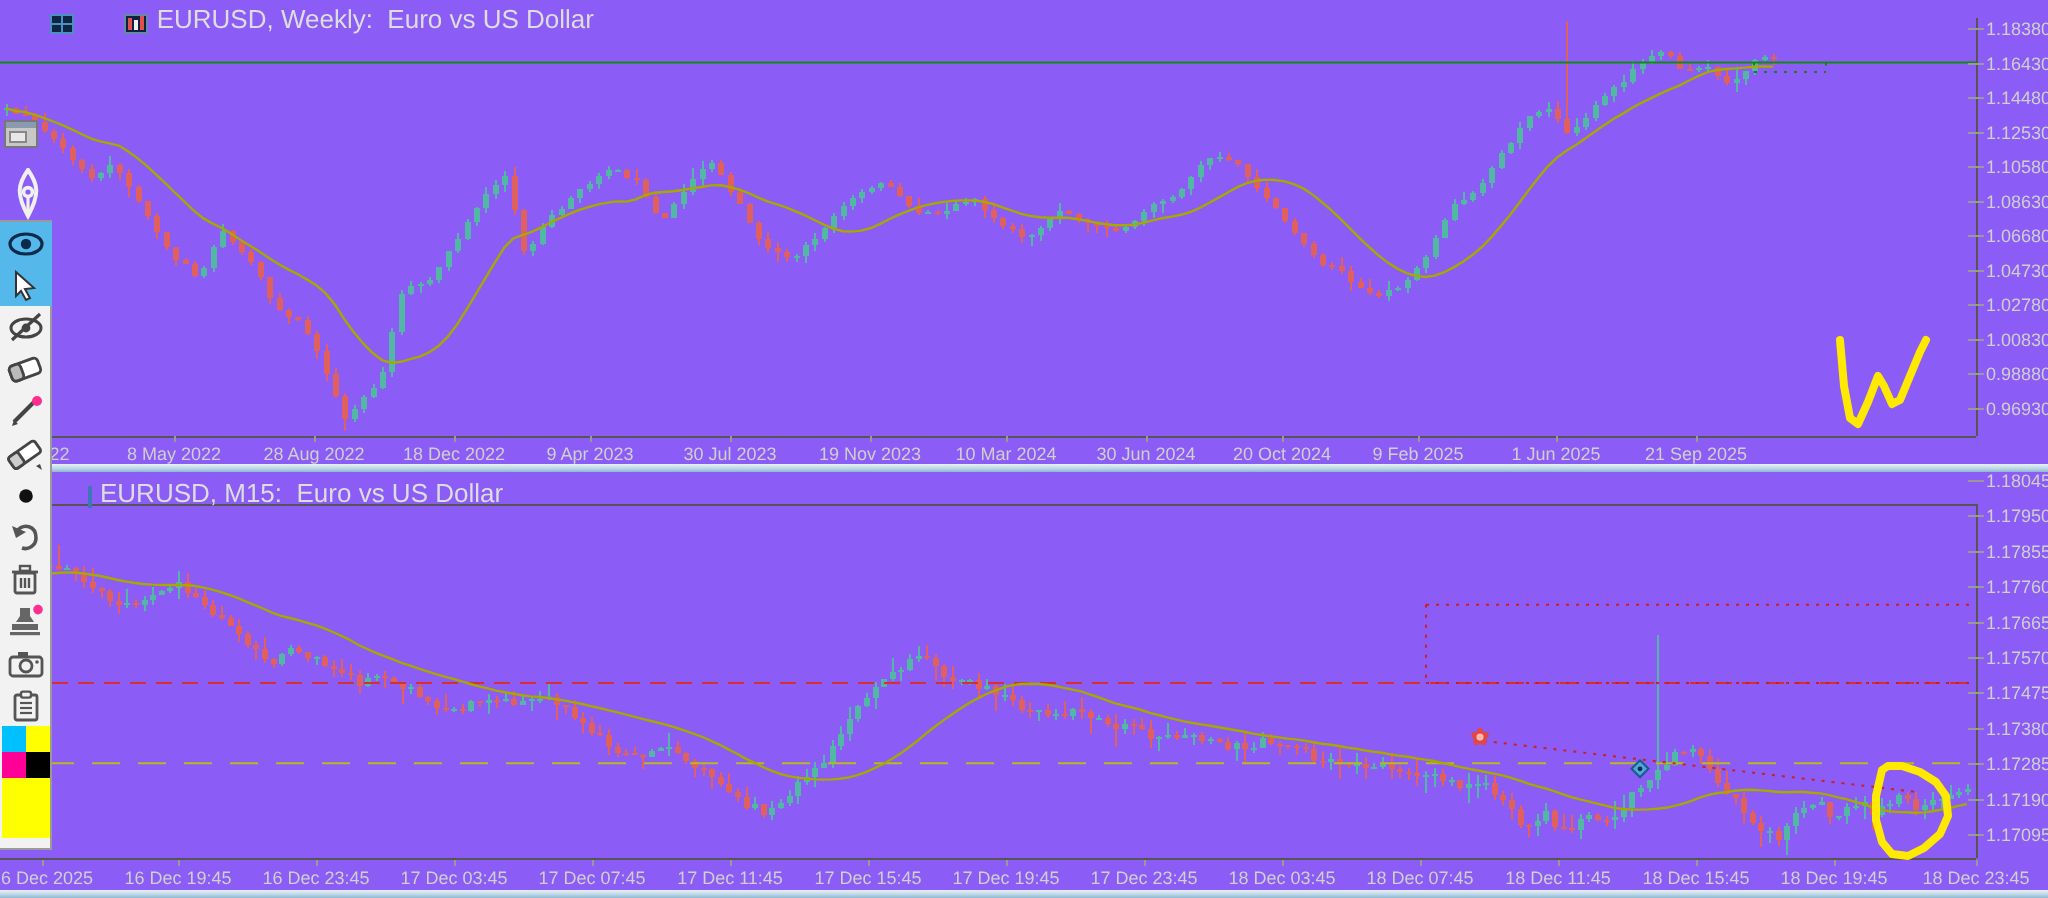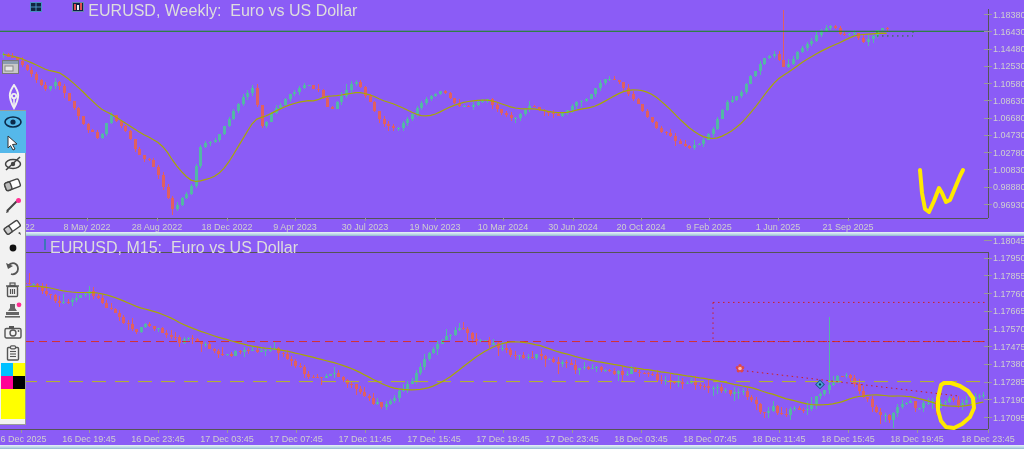--- a/index.html
+++ b/index.html
@@ -1,19 +1,19 @@
 <!DOCTYPE html>
 <html><head>
 <meta charset="utf-8">
 <style>
   html,body{margin:0;padding:0;background:#222;}
   .screen{position:relative;width:1024px;height:449px;background:#8b5cf6;overflow:hidden;
           font-family:"Liberation Sans",sans-serif;}
   svg text{font-family:"Liberation Sans",sans-serif;font-size:9px;fill:#cfcfcf;}
-  .chart-title{position:absolute;color:#ddd;font-size:16px;white-space:pre;display:flex;align-items:flex-start;gap:4px;}
+  .chart-title{position:absolute;color:#ddd;font-size:13px;white-space:pre;display:flex;align-items:flex-end;gap:4px;}
   .chart-title .ttl-txt{white-space:pre;}
   .ticon{display:inline-block;line-height:0;}
   .sep{position:absolute;left:0;width:1024px;height:4px;
        background:linear-gradient(#e8f2f8,#b9d5e6 60%,#8fb6cf);}
   #toolbar-strip{position:absolute;left:0;top:110px;width:26px;height:315px;background:#f2f2f2;
        border-right:1px solid #9a9a9a;border-top:1px solid #9a9a9a;border-bottom:1px solid #9a9a9a;
        display:flex;flex-direction:column;align-items:center;box-sizing:border-box;}
   .tb-item{width:26px;height:21px;display:flex;align-items:center;justify-content:center;box-sizing:border-box;}
   .tb-item.sel{background:#55b8ea;}
   .tb-float{position:absolute;line-height:0;}

